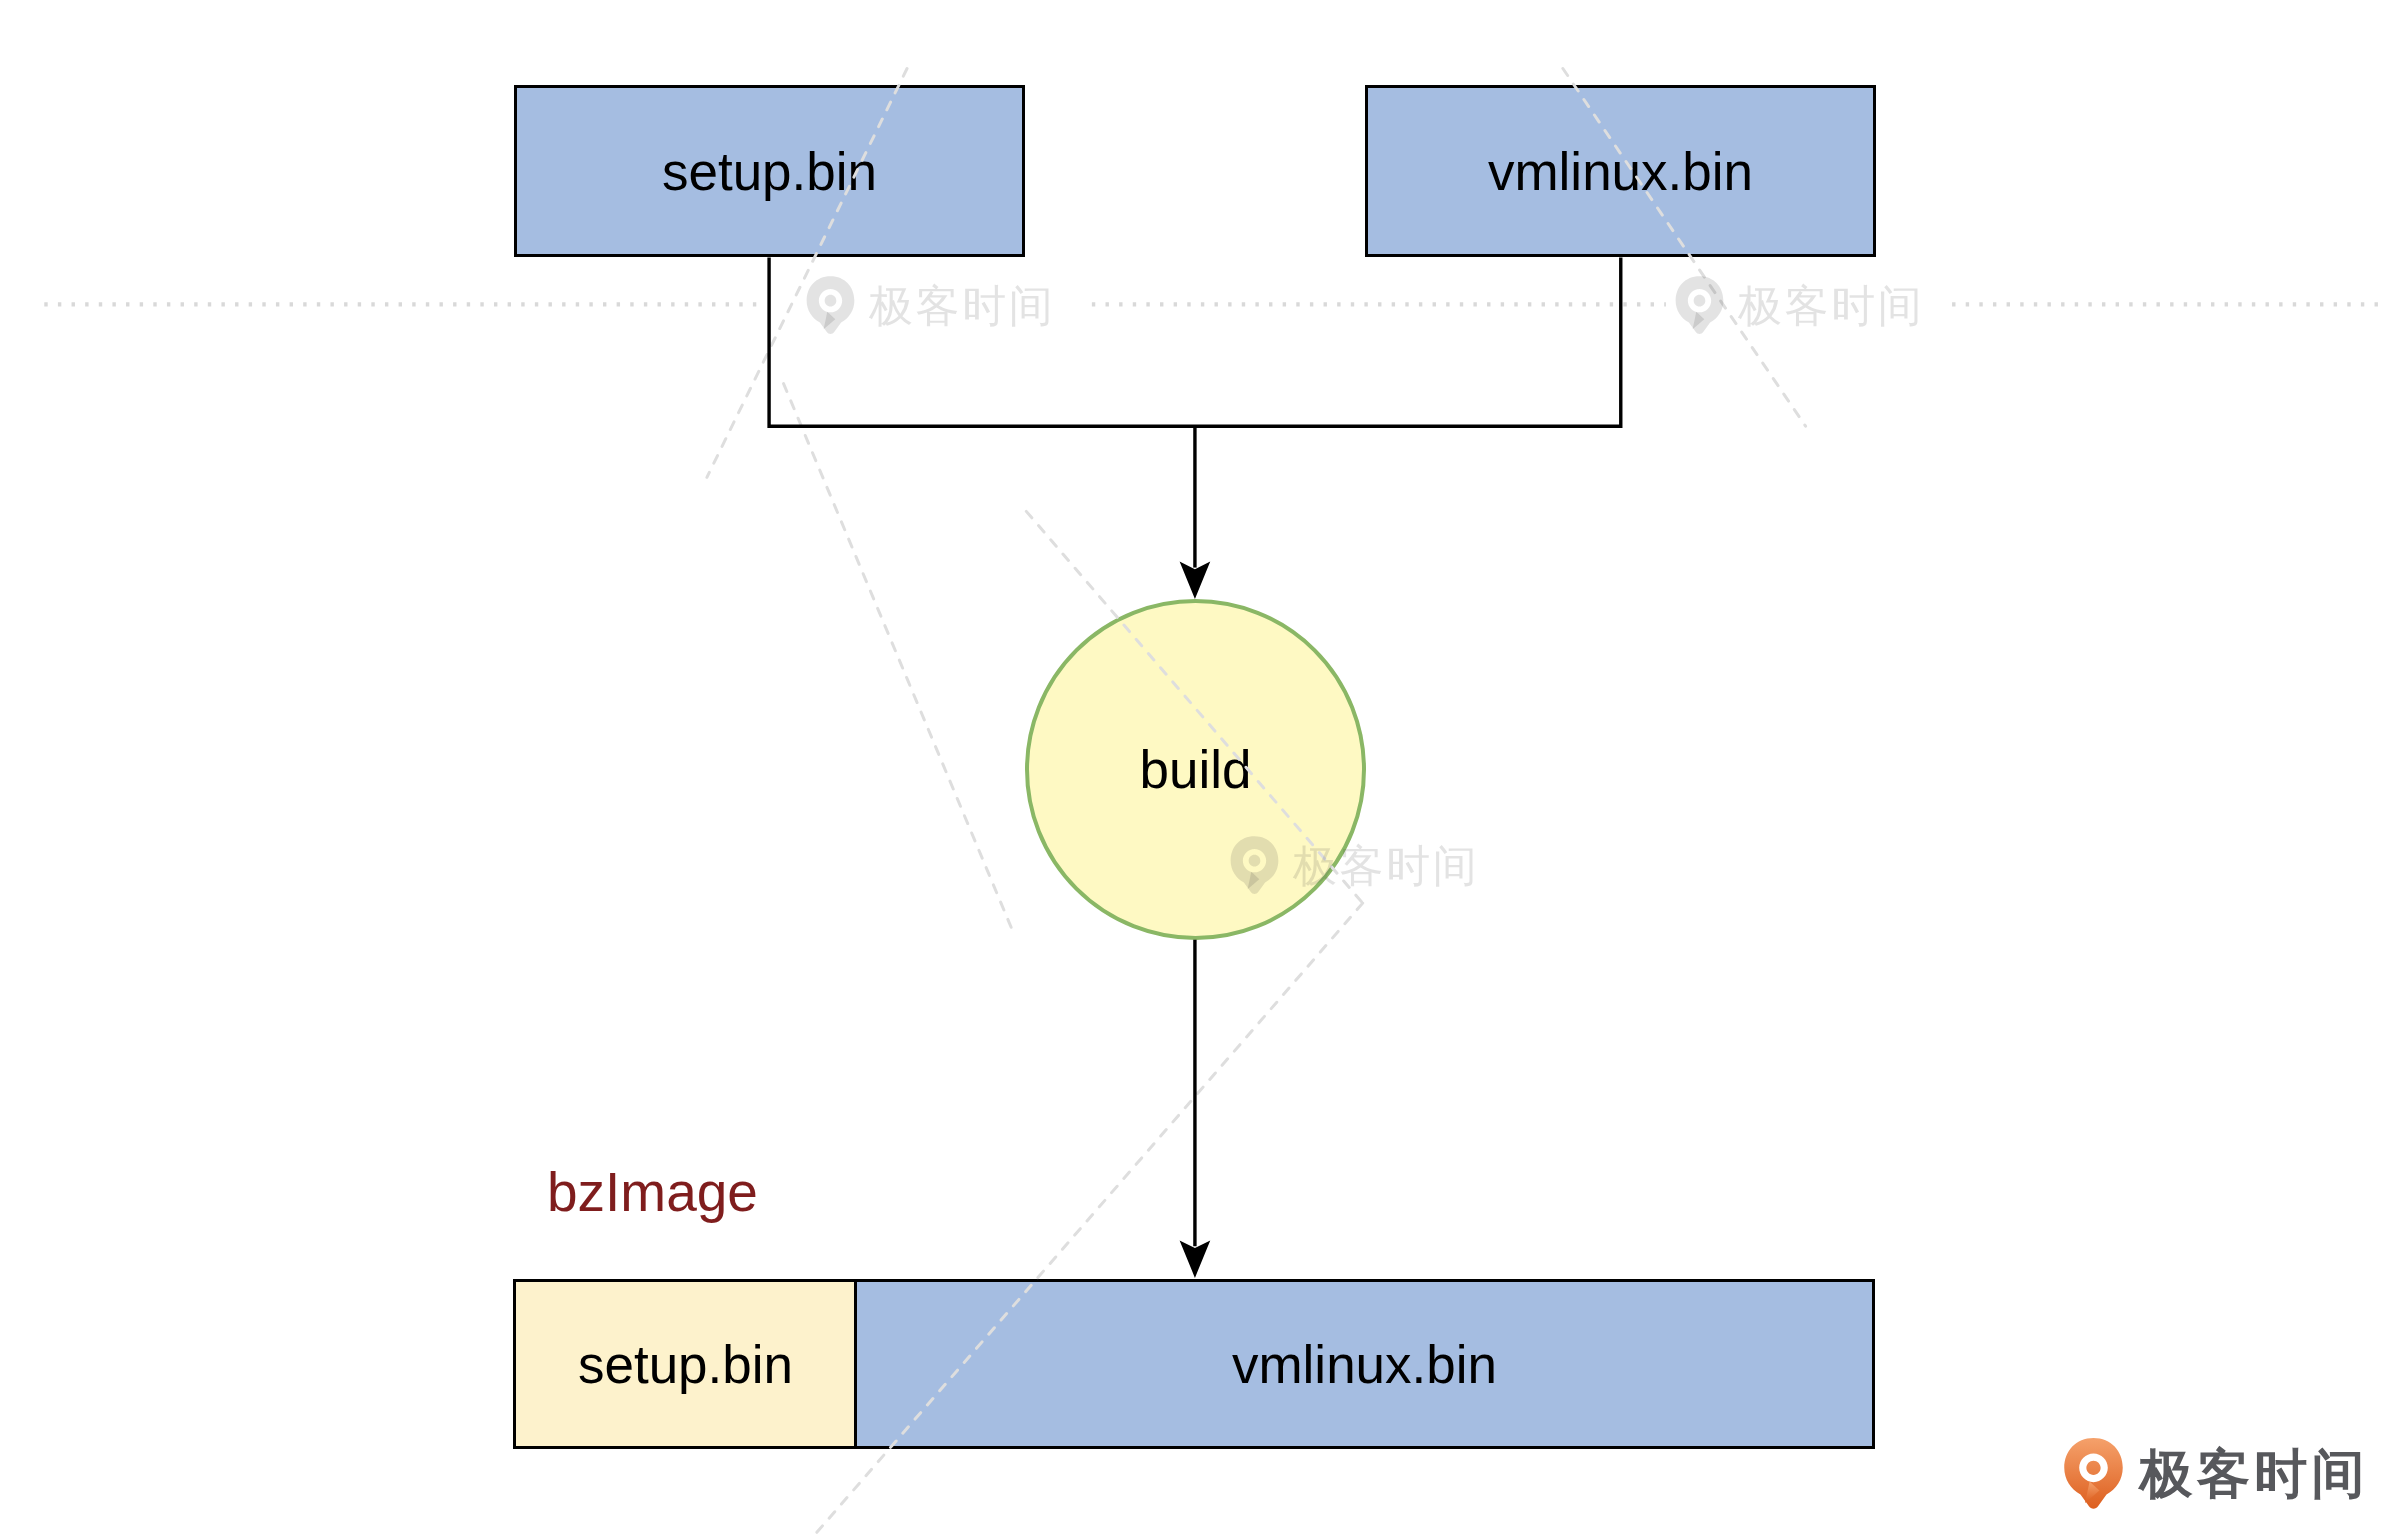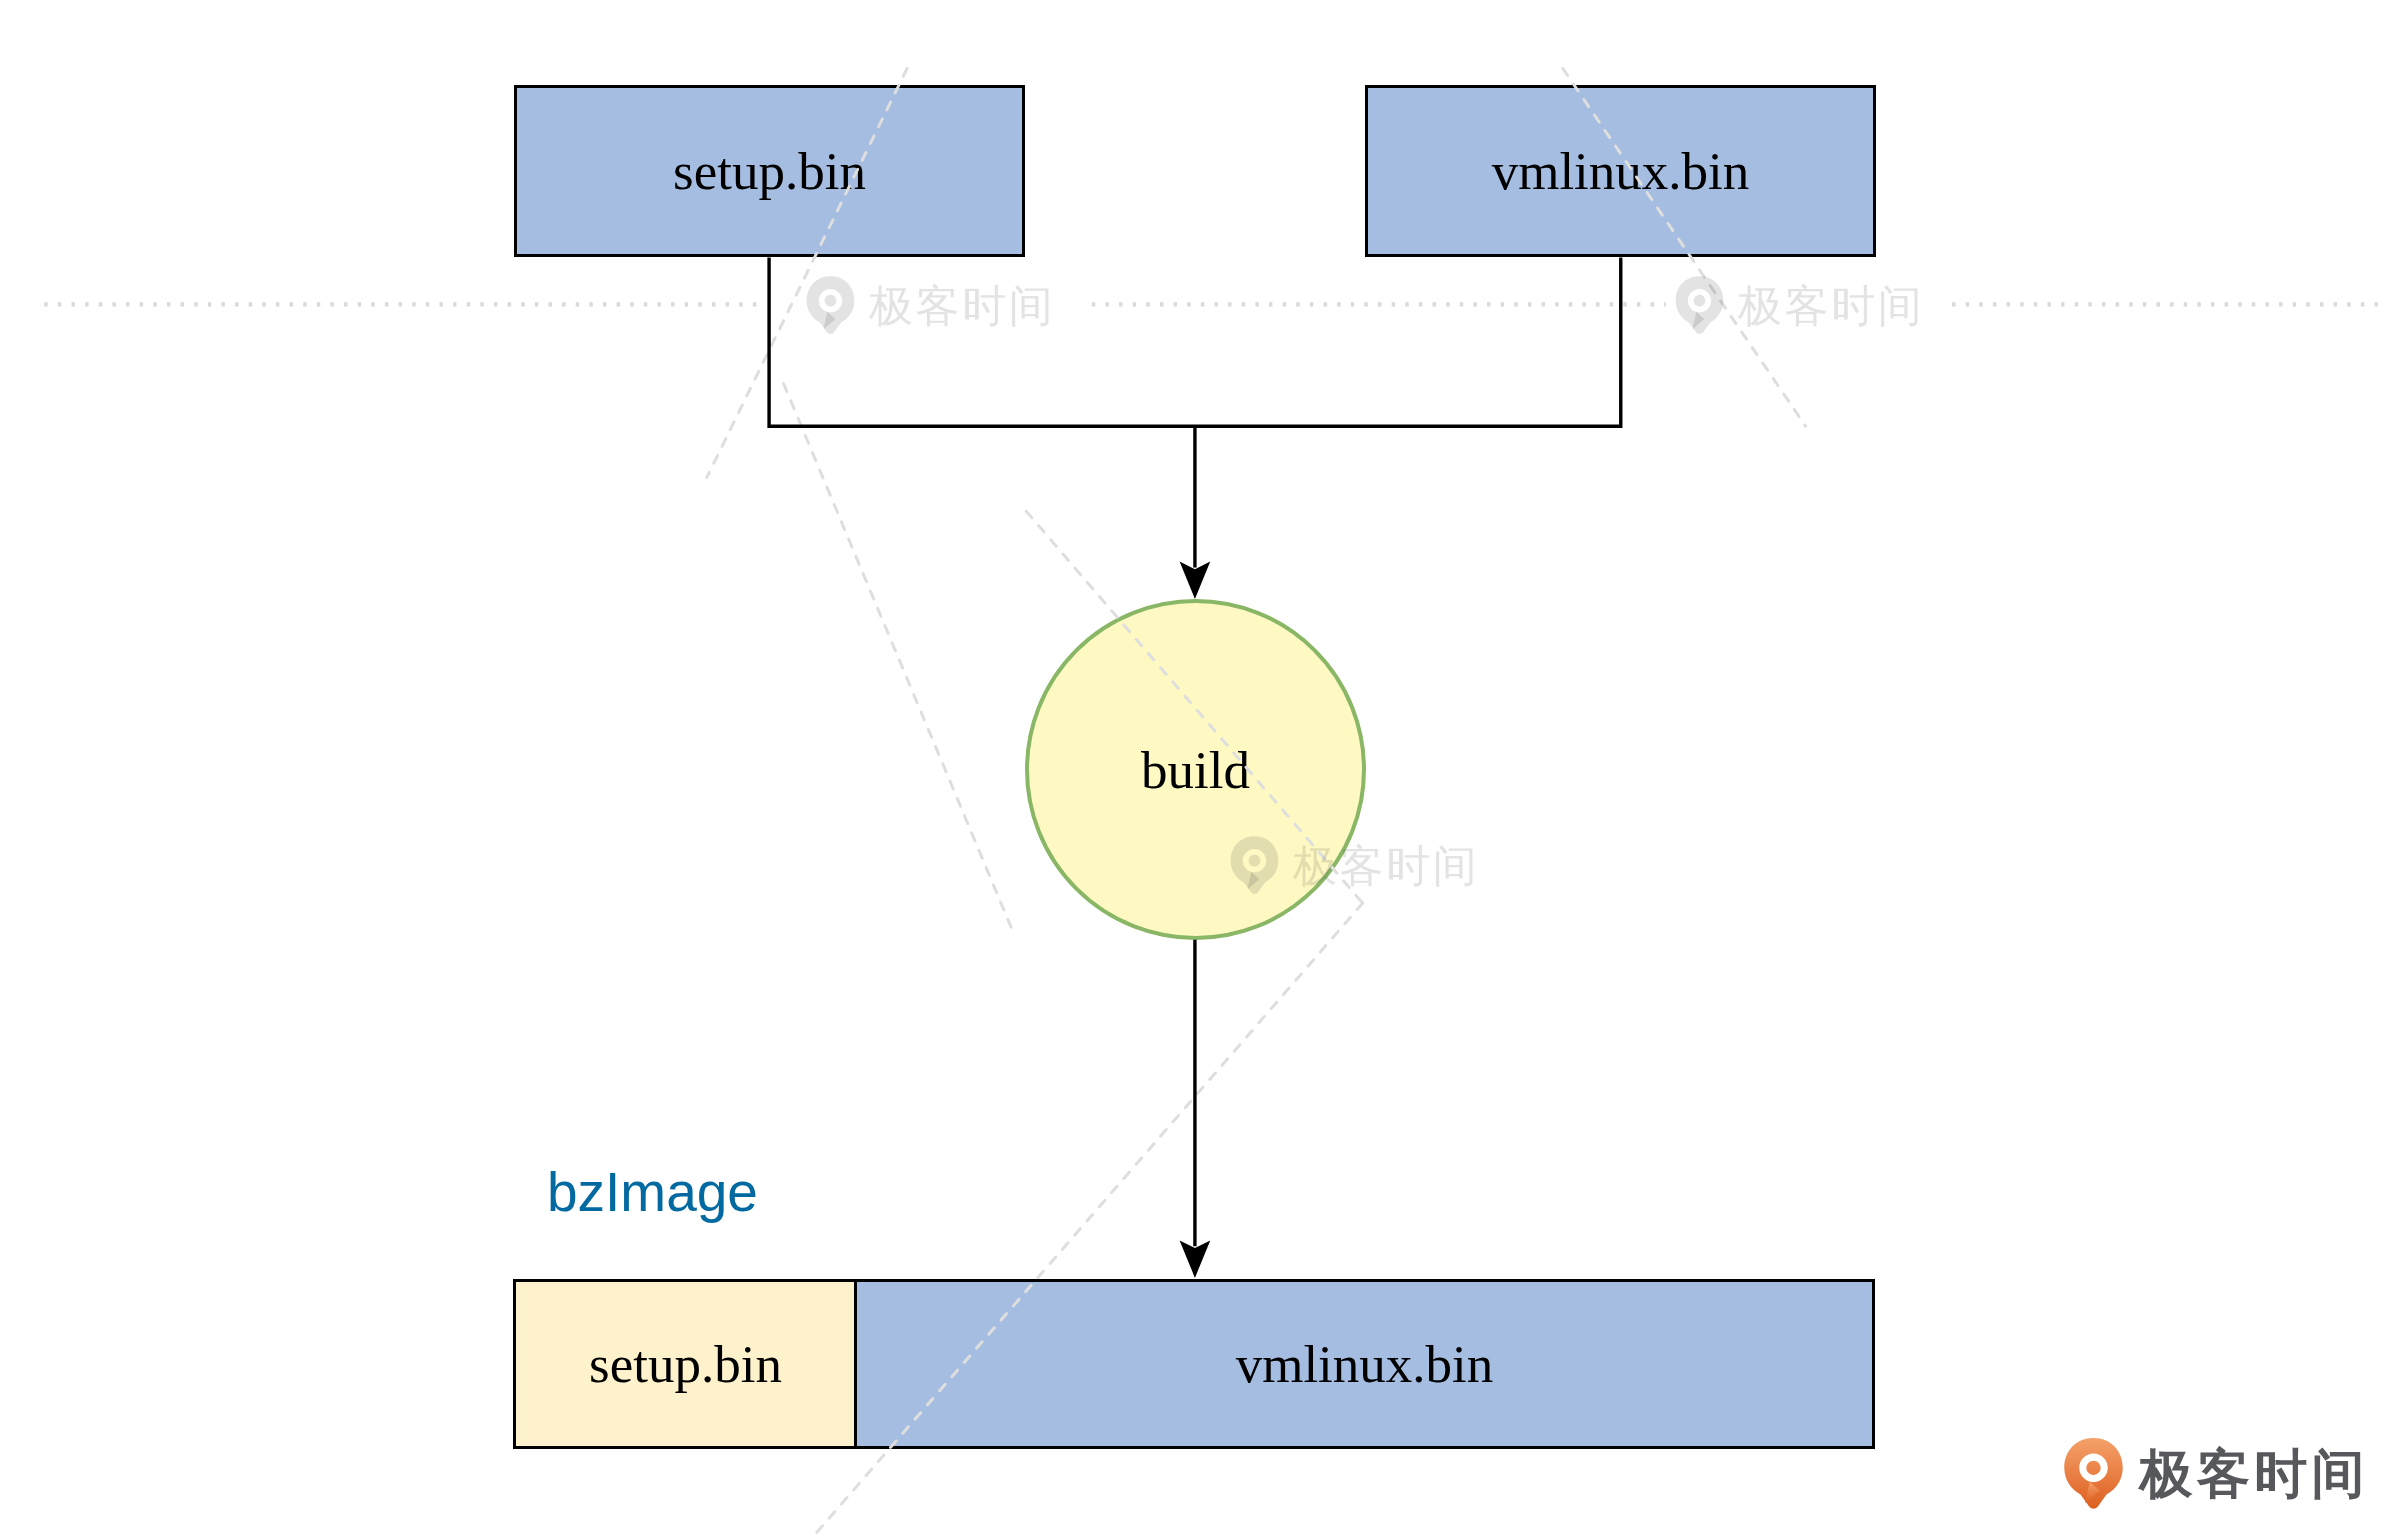--- a/index.html
+++ b/index.html
@@ -1,29 +1,29 @@
 <!DOCTYPE html>
 <html style="font-size:13.6px"><head>
 <meta charset="utf-8">
 <style>
   html,body{margin:0;padding:0;background:#ffffff;}
   body{width:2389px;height:1538px;position:relative;font-family:"Liberation Sans",sans-serif;}
   .canvas{position:absolute;left:0;top:0;width:2389px;height:1538px;background:#ffffff;overflow:hidden;}
 
   
   .node{position:absolute;display:flex;align-items:center;justify-content:center;
-        font-size:53px;color:#000;box-sizing:border-box;z-index:1;font-family:Liberation Serif, serif;}
+        font-size:53px;color:#000;box-sizing:border-box;z-index:1;}
   .inbox{background:#a5bde1;border:3.4px solid #000;}
   #box-setup{left:514px;top:85px;width:511px;height:172px;}
   #box-vmlinux{left:1365px;top:85px;width:511px;height:172px;}
   #build-circle{left:1025px;top:599px;width:341px;height:341px;border-radius:50%;
                 background:#fef9c3;border:4.3px solid #8ab765;}
   #bar-setup{left:513px;top:1279px;width:345px;height:170px;background:#fdf2cc;border:3.4px solid #000;}
   #bar-vmlinux{left:854px;top:1279px;width:1021px;height:170px;background:#a5bde1;border:3.4px solid #000;}
-  #bzimage-label{position:absolute;left:547px;top:1165px;font-size:55px;color:#0369a1;z-index:1;line-height:1;}
+  #bzimage-label{position:absolute;left:547px;top:1165px;font-size:55px;color:#7f1d1d;z-index:1;line-height:1;}
 
   
   svg.overlay{position:absolute;left:0;top:0;width:2389px;height:1538px;z-index:5;pointer-events:none;}
 
   
   .wm{position:absolute;display:flex;align-items:center;gap:12px;z-index:6;
       color:rgba(55,55,55,0.14);font-size:44px;letter-spacing:2.6px;white-space:nowrap;}
   .wm svg{width:53px;height:65px;flex:0 0 auto;}
   #wm-1{left:804px;top:273px;height:66px;}
   #wm-2{left:1673px;top:273px;height:66px;}

